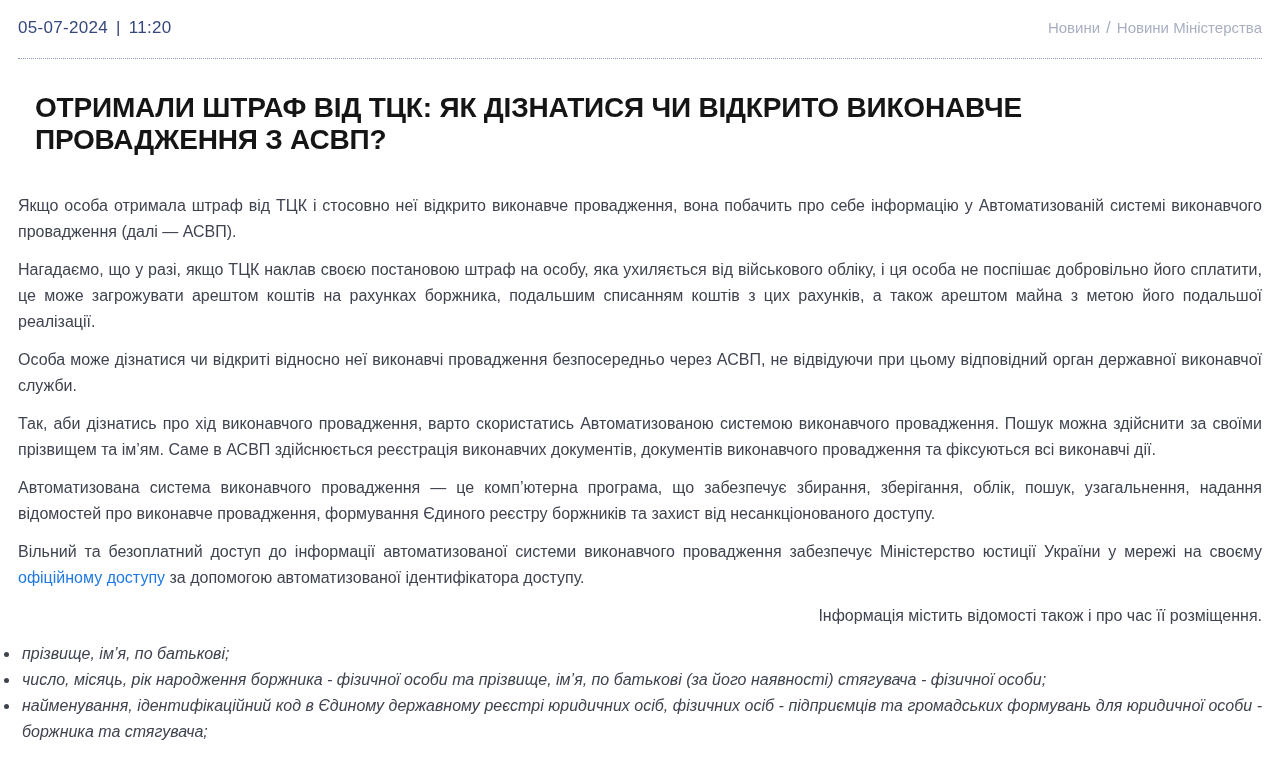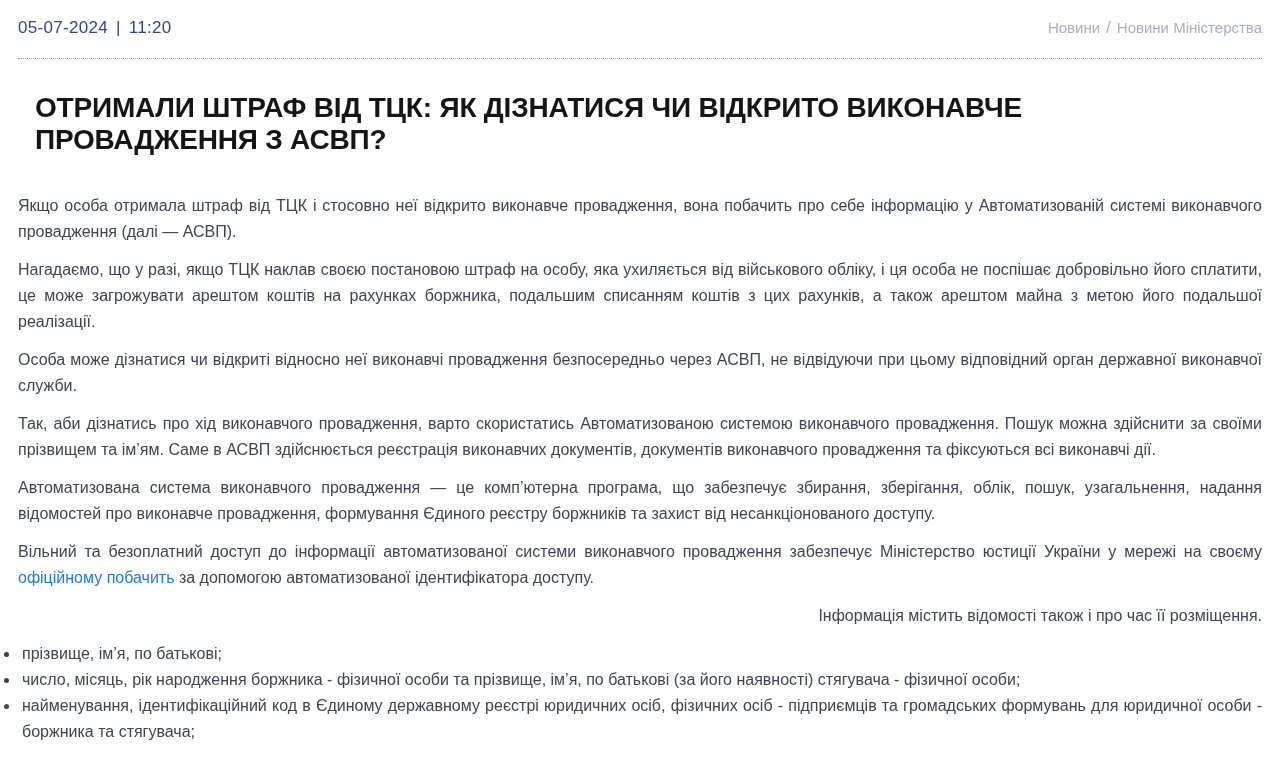--- a/index.html
+++ b/index.html
@@ -79,20 +79,21 @@
     padding-left: 18px;
     margin-left: -16px;
     list-style: disc outside;
   }
   ul.params-list li {
     font-size: 16px;
     line-height: 26px;
     color: #3e434f;
     text-align: justify;
     padding-left: 2px;
+    font-style: italic;
   }
 </style>
 </head>
 <body>
 
 <div class="page">
 
   <div class="header-row">
     <div class="datetime">
       <span>05-07-2024</span><span class="pipe">|</span><span>11:20</span>
@@ -107,21 +108,21 @@
   <h1 class="title">ОТРИМАЛИ ШТРАФ ВІД ТЦК: ЯК ДІЗНАТИСЯ ЧИ ВІДКРИТО ВИКОНАВЧЕ ПРОВАДЖЕННЯ З АСВП?</h1>
 
   <div class="body-text">
 
     <p>Якщо особа отримала штраф від ТЦК і стосовно неї відкрито виконавче провадження, вона побачить про себе інформацію у Автоматизованій системі виконавчого провадження (далі — АСВП).</p>
     <p>Нагадаємо, що у разі, якщо ТЦК наклав своєю постановою штраф на особу, яка ухиляється від військового обліку, і ця особа не поспішає добровільно його сплатити, це може загрожувати арештом коштів на рахунках боржника, подальшим списанням коштів з цих рахунків, а також арештом майна з метою його подальшої реалізації.</p>
     <p>Особа може дізнатися чи відкриті відносно неї виконавчі провадження безпосередньо через АСВП, не відвідуючи при цьому відповідний орган державної виконавчої служби.</p>
     <p>Так, аби дізнатись про хід виконавчого провадження, варто скористатись Автоматизованою системою виконавчого провадження. Пошук можна здійснити за своїми прізвищем та ім’ям. Саме в АСВП здійснюється реєстрація виконавчих документів, документів виконавчого провадження та фіксуються всі виконавчі дії.</p>
     <p>Автоматизована система виконавчого провадження — це комп’ютерна програма, що забезпечує збирання, зберігання, облік, пошук, узагальнення, надання відомостей про виконавче провадження, формування Єдиного реєстру боржників та захист від несанкціонованого доступу.</p>
 
-    <p><span>Вільний та безоплатний доступ до інформації автоматизованої системи виконавчого провадження забезпечує Міністерство юстиції України у мережі на своєму </span><a class="inline-link">офіційному побачить</a><span> за допомогою автоматизованої ідентифікатора доступу.</span></p>
+    <p><span>Вільний та безоплатний доступ до інформації автоматизованої системи виконавчого провадження забезпечує Міністерство юстиції України у мережі на своєму </span><a class="inline-link">офіційному доступу</a><span> за допомогою автоматизованої ідентифікатора доступу.</span></p>
 
     <p class="no-justify">Інформація містить відомості також і про час її розміщення.</p>
 
     <ul class="params-list">
       <li>прізвище, ім’я, по батькові;</li>
       <li>число, місяць, рік народження боржника - фізичної особи та прізвище, ім’я, по батькові (за його наявності) стягувача - фізичної особи;</li>
       <li>найменування, ідентифікаційний код в Єдиному державному реєстрі юридичних осіб, фізичних осіб - підприємців та громадських формувань для юридичної особи - боржника та стягувача;</li>
 
     </ul>
 

